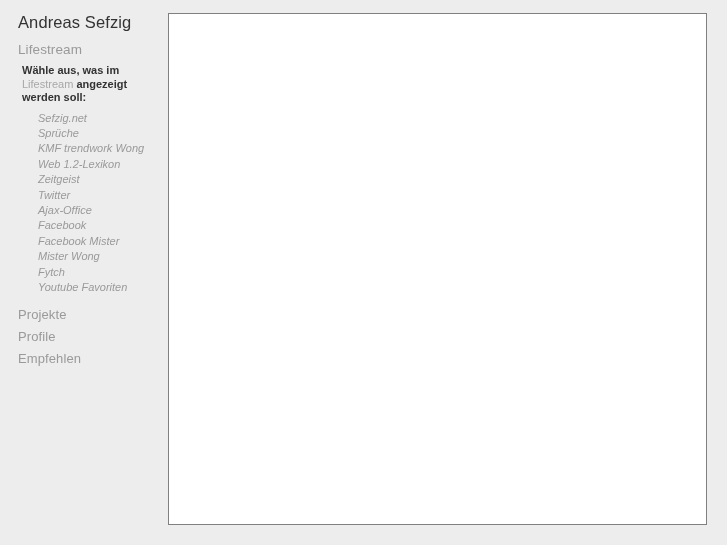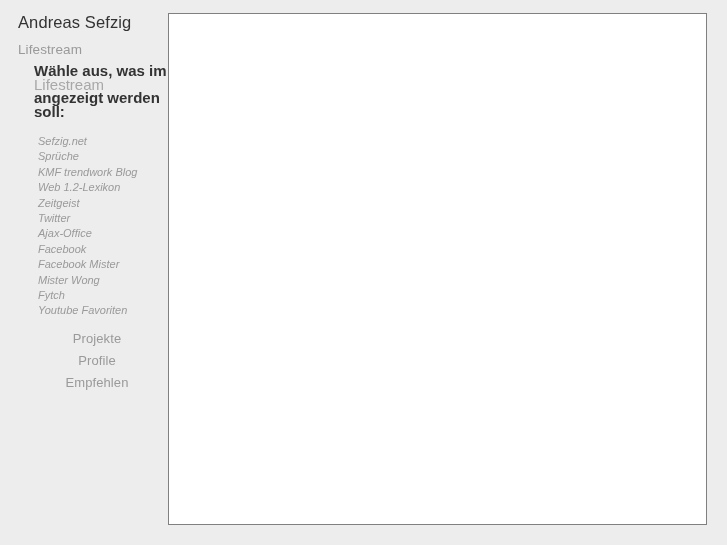--- a/index.html
+++ b/index.html
@@ -48,25 +48,25 @@
     color: #9a9a9a;
     font-weight: normal;
     margin: 0;
     padding: 0;
     line-height: 16px;
     margin-top: 10px;
     letter-spacing: 0.1px;
   }
 
   #intro-text {
-    font-size: 15px;
+    font-size: 11px;
     color: #333333;
     font-weight: bold;
     line-height: 13.5px;
-    margin: 16px;
+    margin: 4px;
     padding: 0;
     margin-top: 6px;
     width: 140px;
   }
   #intro-text .muted {
     color: #a8a8a8;
     font-weight: normal;
   }
 
   #feed-list {
@@ -82,21 +82,20 @@
     color: #9a9a9a;
     line-height: 15.4px;
     white-space: nowrap;
   }
 
   #main-nav {
     list-style: none;
     margin: 0;
     padding: 0;
     margin-top: 9px;
-    text-align: center;
   }
   #main-nav li {
     font-size: 13px;
     color: #9a9a9a;
     line-height: 22px;
     white-space: nowrap;
     letter-spacing: 0.1px;
   }
 
   
@@ -120,21 +119,21 @@
 
     <h1 id="site-title">Andreas Sefzig</h1>
 
     <h2 id="section-heading">Lifestream</h2>
 
     <p id="intro-text"><span>Wähle aus, was im </span><span class="muted">Lifestream</span><span> angezeigt werden soll:</span></p>
 
     <ul id="feed-list">
       <li><span>Sefzig.net</span></li>
       <li><span>Sprüche</span></li>
-      <li><span>KMF trendwork Blog</span></li>
+      <li><span>KMF trendwork Wong</span></li>
       <li><span>Web 1.2-Lexikon</span></li>
       <li><span>Zeitgeist</span></li>
       <li><span>Twitter</span></li>
       <li><span>Ajax-Office</span></li>
       <li><span>Facebook</span></li>
       <li><span>Facebook Mister</span></li>
       <li><span>Mister Wong</span></li>
       <li><span>Fytch</span></li>
       <li><span>Youtube Favoriten</span></li>
     </ul>

